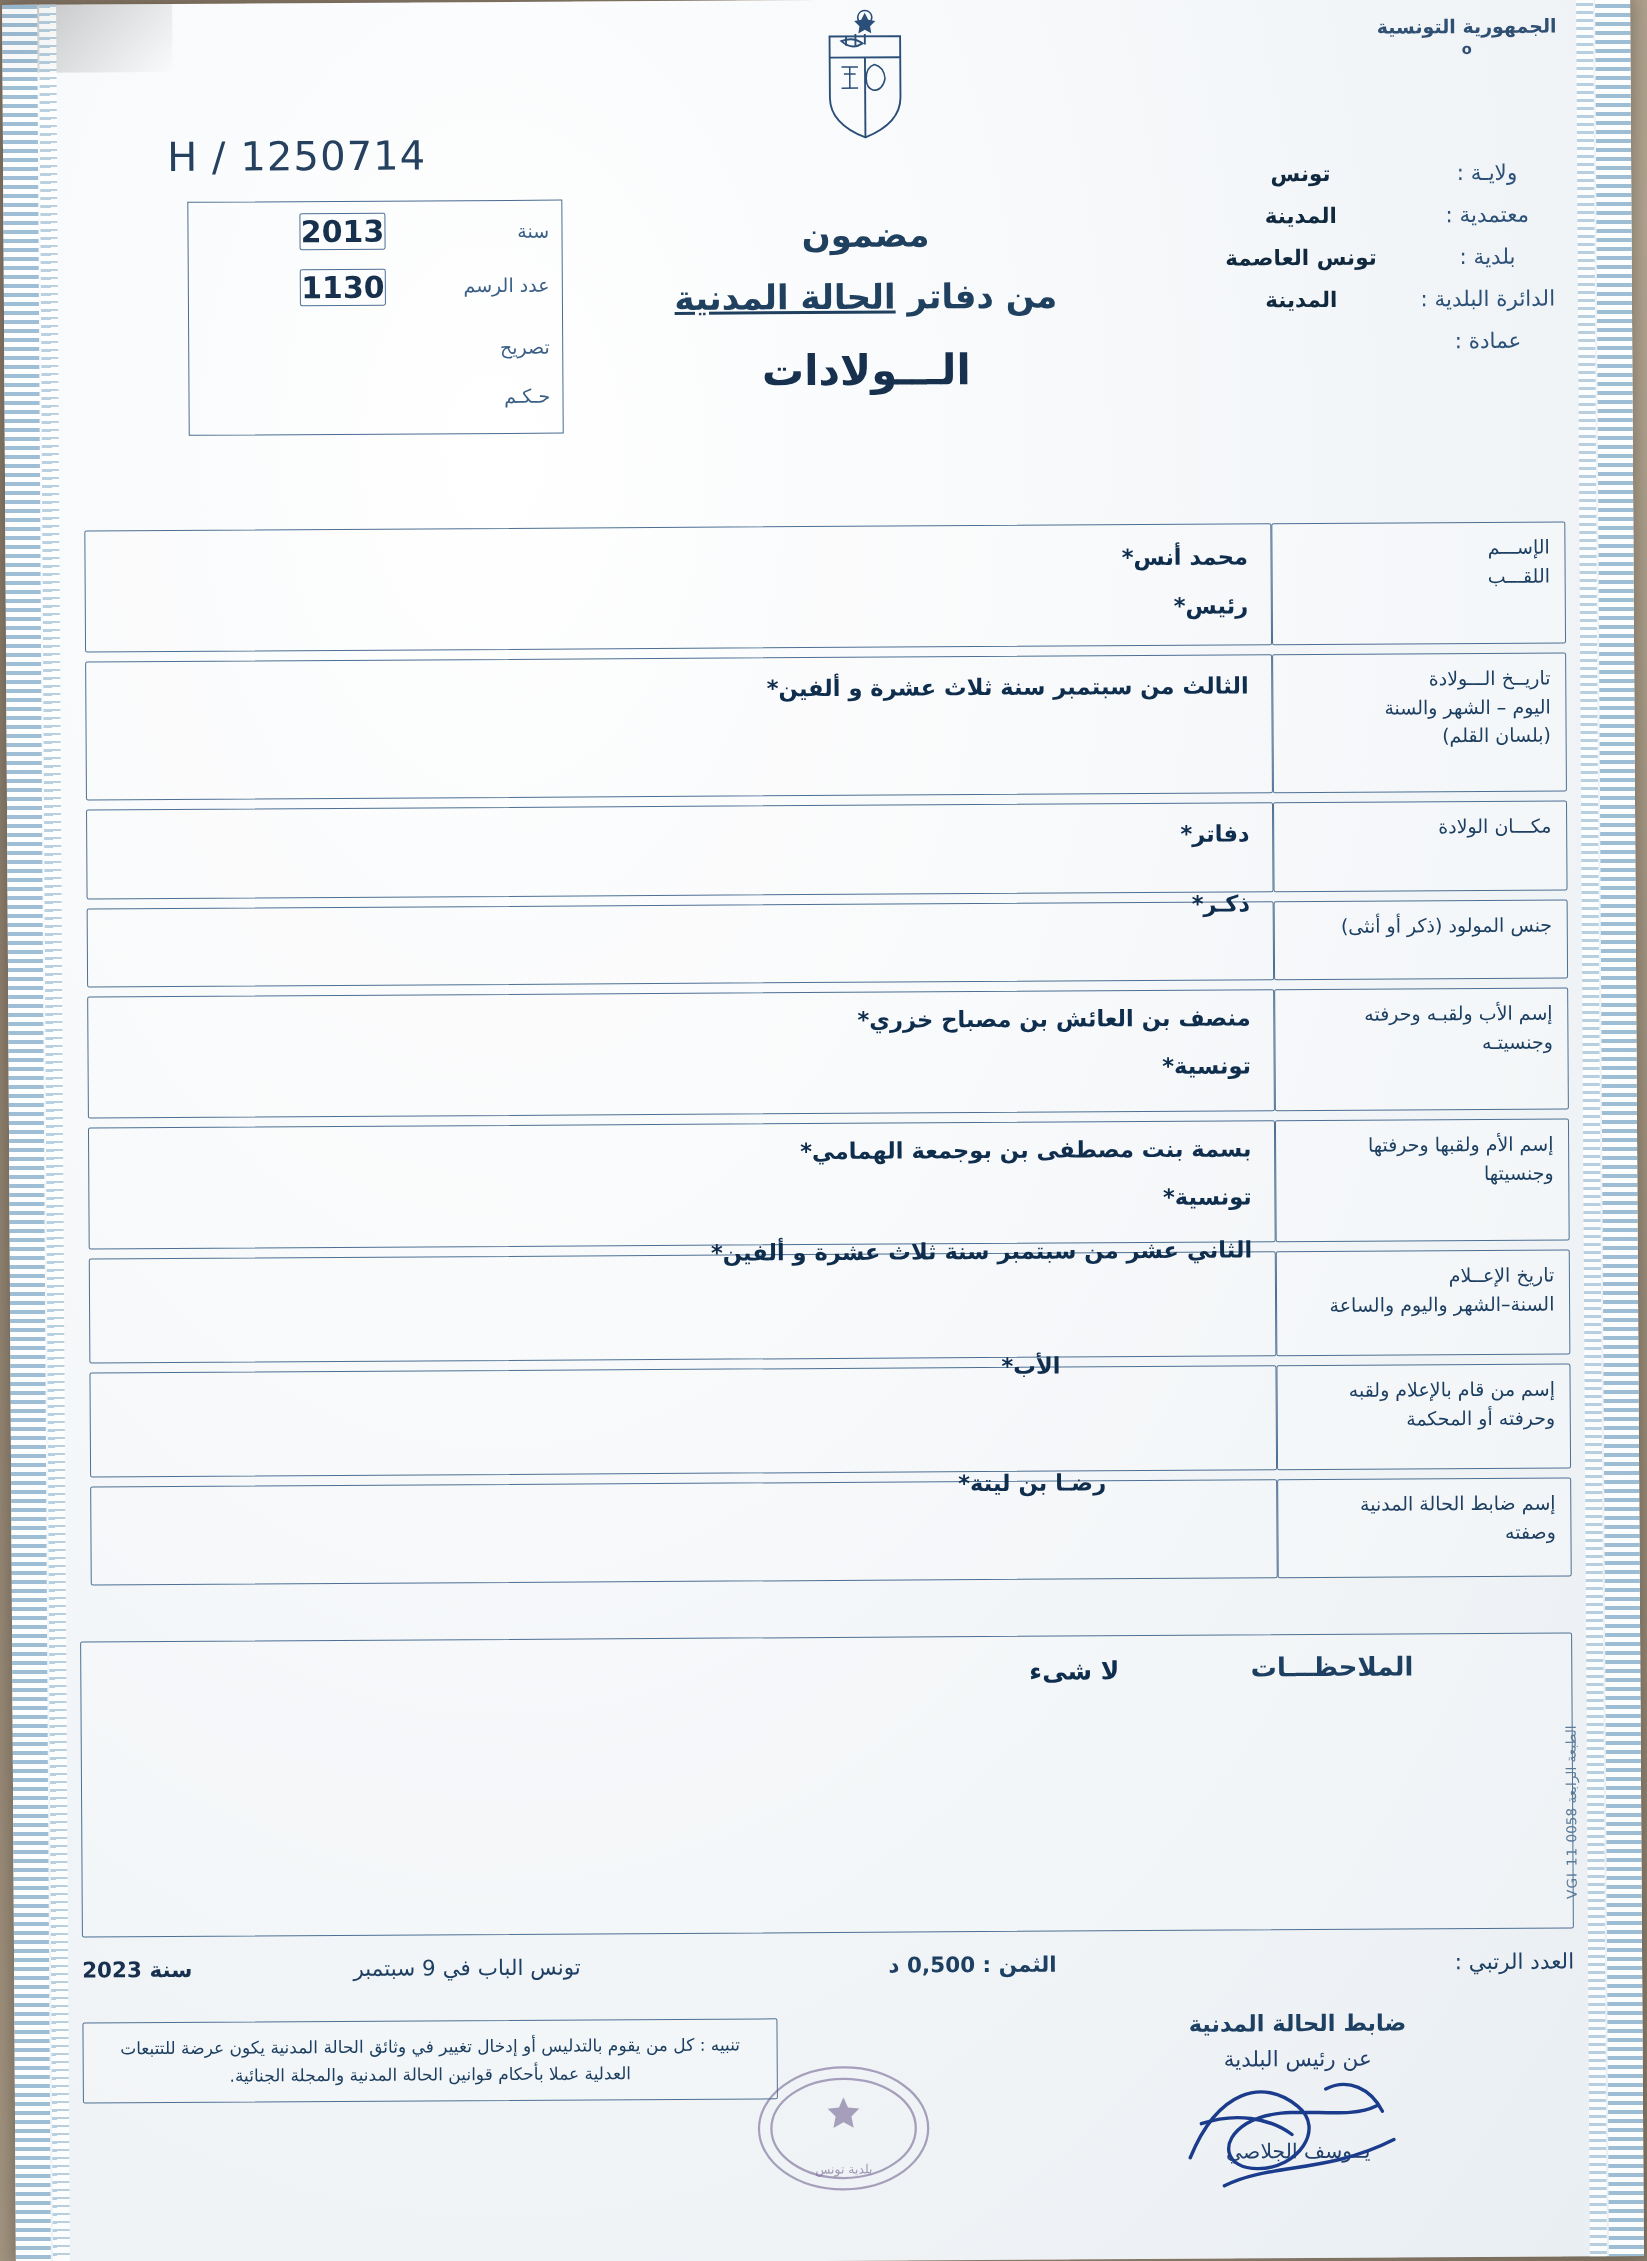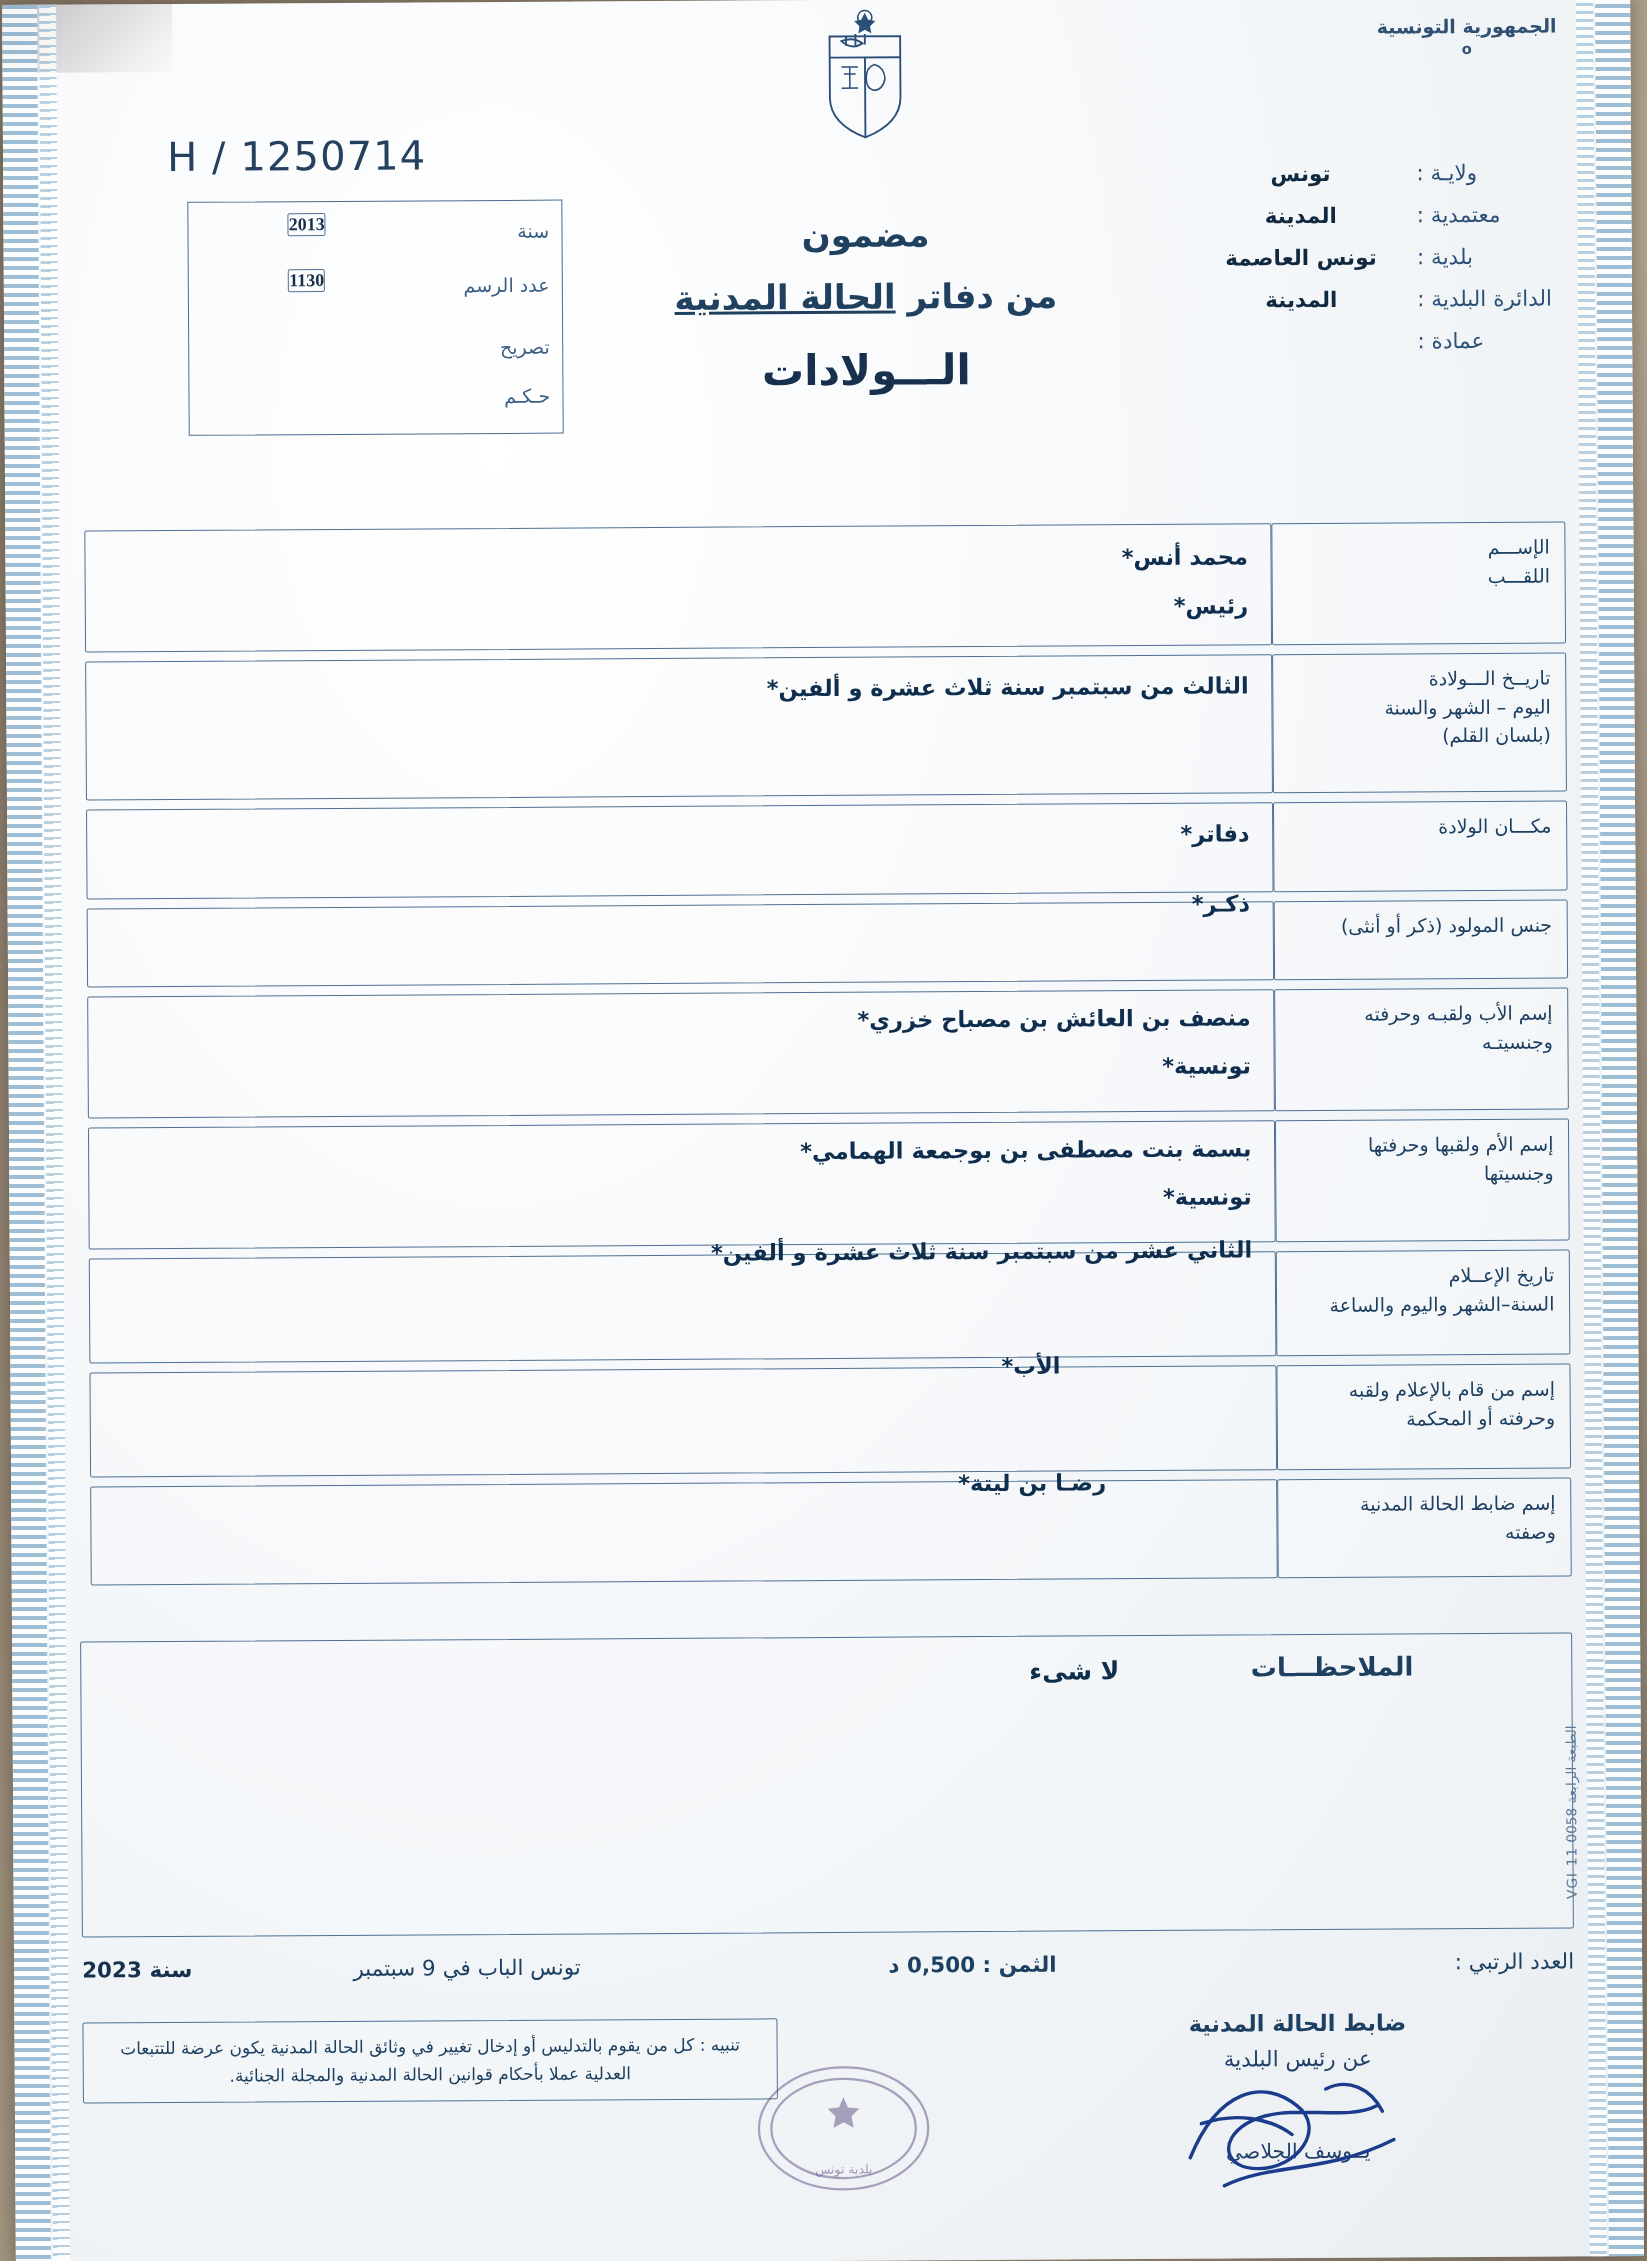--- a/index.html
+++ b/index.html
@@ -74,22 +74,22 @@
   .refbox{
     position:absolute;left:116px;top:198px;
     width:373px;height:232px;
     border:1.7px solid #4a6d91;
   }
   .refbox .lbl{
     position:absolute;right:12.4px;
     font-size:19px;color:#3a5f85;
   }
   .refbox .val{
-    position:absolute;left:88px;
-    font-size:18px;color:#16304d;font-weight:700;font-family:Liberation Serif, serif;
+    position:absolute;left:100px;
+    font-size:30px;color:#16304d;font-weight:700;
   }
 
   .titleblock{
     position:absolute;left:497px;top:215px;width:594px;text-align:center;
   }
   .t-madmoun{
     font-size:34px;color:#20405f;font-weight:700;letter-spacing:8px;
   }
   .t-from{
     margin-top:21.5px;font-size:34px;color:#20405f;font-weight:700;
@@ -100,21 +100,21 @@
   }
 
   .adminblock{
     position:absolute;right:5.7px;top:164px;width:373px;
     font-size:21.5px;color:#24456a;
   }
   .adminrow{
     display:flex;justify-content:flex-start;align-items:baseline;
     margin-bottom:17px;
   }
-  .adminrow .k{width:141px;text-align:left;color:#2c5179;}
+  .adminrow .k{width:141px;text-align:center;color:#2c5179;}
   .adminrow .v{flex:1;text-align:center;font-weight:700;color:#10293f;}
 
   
   .tbl{
     position:absolute;left:0;right:0;top:526px;
   }
   .row{
     position:relative;
     display:flex;
     margin-bottom:9px;

